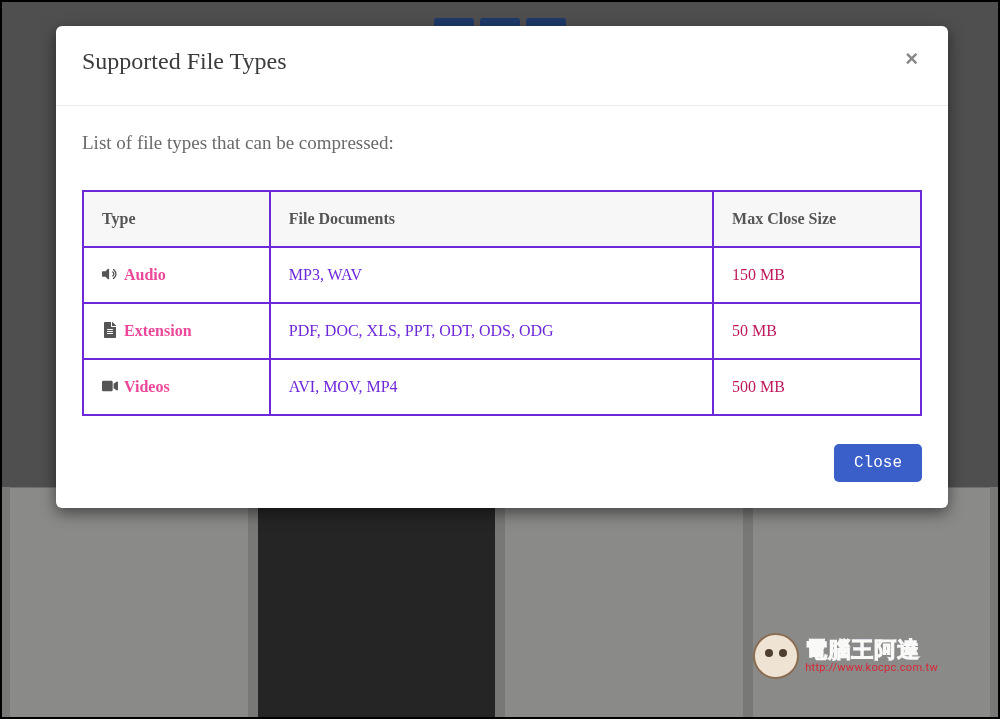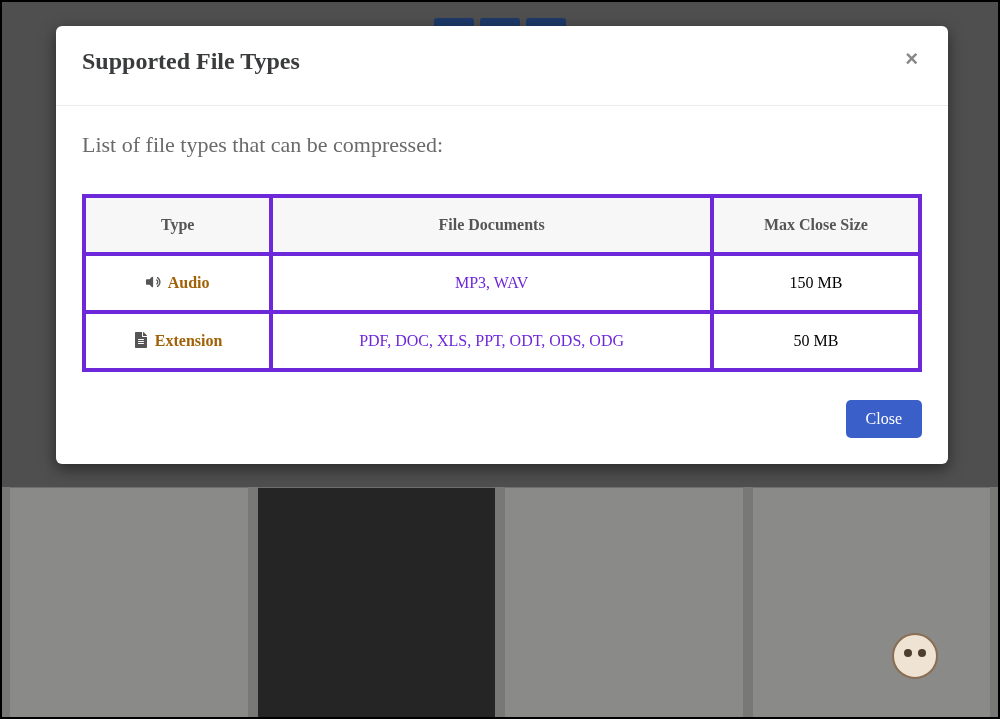--- a/index.html
+++ b/index.html
@@ -50,65 +50,65 @@
       border-radius: 6px;
       box-shadow: 0 5px 15px rgba(0,0,0,.5);
       display: flex; flex-direction: column;
     }
     .modal-header {
       padding: 22px 26px 30px 26px;
       border-bottom: 1px solid #e9ecef;
       display: flex; align-items: flex-start; justify-content: space-between;
     }
     .modal-title {
-      font-size: 24px; font-weight: 700; color: #3a3b3c;
+      font-size: 24px; font-weight: 400; color: #3a3b3c;
       font-family: Georgia, "Times New Roman", serif;
     }
     .close {
       font-size: 22px; color: #888; background: none; border: none;
       cursor: pointer; line-height: 1; padding: 0 4px; font-weight: 700;
     }
     .modal-body {
       padding: 26px 26px 10px 26px;
     }
     .intro {
-      font-size: 22px; color: #6a6a6a; margin-bottom: 36px;
+      font-size: 19px; color: #6a6a6a; margin-bottom: 36px;
       font-family: Georgia, "Times New Roman", serif;
     }
     table {
       width: 100%;
       border-collapse: collapse;
       font-family: Georgia, "Times New Roman", serif;
     }
     th, td {
-      text-align: center;
+      text-align: left;
       padding: 18px 18px;
-      border: 4px solid #6d28d9;
+      border: 2px solid #6d28d9;
       font-size: 16px;
       vertical-align: middle;
       font-family: Liberation Serif, serif;
     }
     th {
       background: #f7f7f7;
       color: #555;
       font-weight: 700;
     }
-    td.type-cell { color: #a16207; font-weight: 700; }
+    td.type-cell { color: #ec4899; font-weight: 700; }
     td.ext-cell  { color: #6d28d9; }
-    td.size-cell { color: #000000; font-weight: 500; }
+    td.size-cell { color: #be185d; font-weight: 500; }
     .type-cell svg { width: 16px; height: 16px; vertical-align: -2px; margin-right: 6px; fill: #555; }
     .modal-footer {
       padding: 18px 26px 26px 26px;
       display: flex; justify-content: flex-end;
     }
     .btn-primary {
       background: #3b5fc9; color: #fff; border: none;
       padding: 10px 20px; font-size: 16px; border-radius: 5px;
       cursor: pointer;
-      font-family: Liberation Serif, serif;
+      font-family: Liberation Mono, monospace;
     }
     .watermark {
       position: absolute; right: 60px; bottom: 38px;
       display: flex; align-items: center; gap: 6px;
       pointer-events: none;
       opacity: 0.95;
     }
     .wm-face {
       width: 46px; height: 46px; border-radius: 50%;
       background: #f5e9d8; border: 2px solid #8a6d4f;
@@ -172,23 +172,34 @@
             <td class="ext-cell">MP3, WAV</td>
             <td class="size-cell">150 MB</td>
           </tr>
           <tr>
             <td class="type-cell"><span><svg viewBox="0 0 384 512">
                   <path d="M224 136V0H24A24 24 0 0 0 0 24v464a24 24 0 0 0 24 24h336a24 24 0 0 0 24-24V160H248a24 24 0 0 1-24-24zm64 236a12 12 0 0 1-12 12H108a12 12 0 0 1-12-12v-8a12 12 0 0 1 12-12h168a12 12 0 0 1 12 12v8zm0-64a12 12 0 0 1-12 12H108a12 12 0 0 1-12-12v-8a12 12 0 0 1 12-12h168a12 12 0 0 1 12 12v8zm0-64a12 12 0 0 1-12 12H108a12 12 0 0 1-12-12v-8a12 12 0 0 1 12-12h168a12 12 0 0 1 12 12v8zM384 121.9V128H256V0h6.1a24 24 0 0 1 17 7l98 98a24 24 0 0 1 7 17z"></path>
                 </svg></span><span>Extension</span></td>
             <td class="ext-cell">PDF, DOC, XLS, PPT, ODT, ODS, ODG</td>
             <td class="size-cell">50 MB</td>
           </tr>
+          <tr>
+            <td class="type-cell"><span><svg viewBox="0 0 576 512">
+                  <path d="M336 64H48C21 64 0 85 0 112v288c0 27 21 48 48 48h288c27 0 48-21 48-48V112c0-27-21-48-48-48zm189 40l-109 75v154l109 75c21 15 51 0 51-26V130c0-26-30-41-51-26z"></path>
+                </svg></span><span>Videos</span></td>
+            <td class="ext-cell">AVI, MOV, MP4</td>
+            <td class="size-cell">500 MB</td>
+          </tr>
         </tbody>
     </table>
   </div>
   <div class="modal-footer">
     <button class="btn-primary">Close</button>
   </div>
 </div>
 
 <div class="watermark">
   <div class="wm-face"></div>
+  <div class="wm-txt">
+    <span class="wm-cn">電腦王阿達</span>
+    <span class="wm-url">http://www.kocpc.com.tw</span>
+  </div>
 </div>
 
 </body></html>

